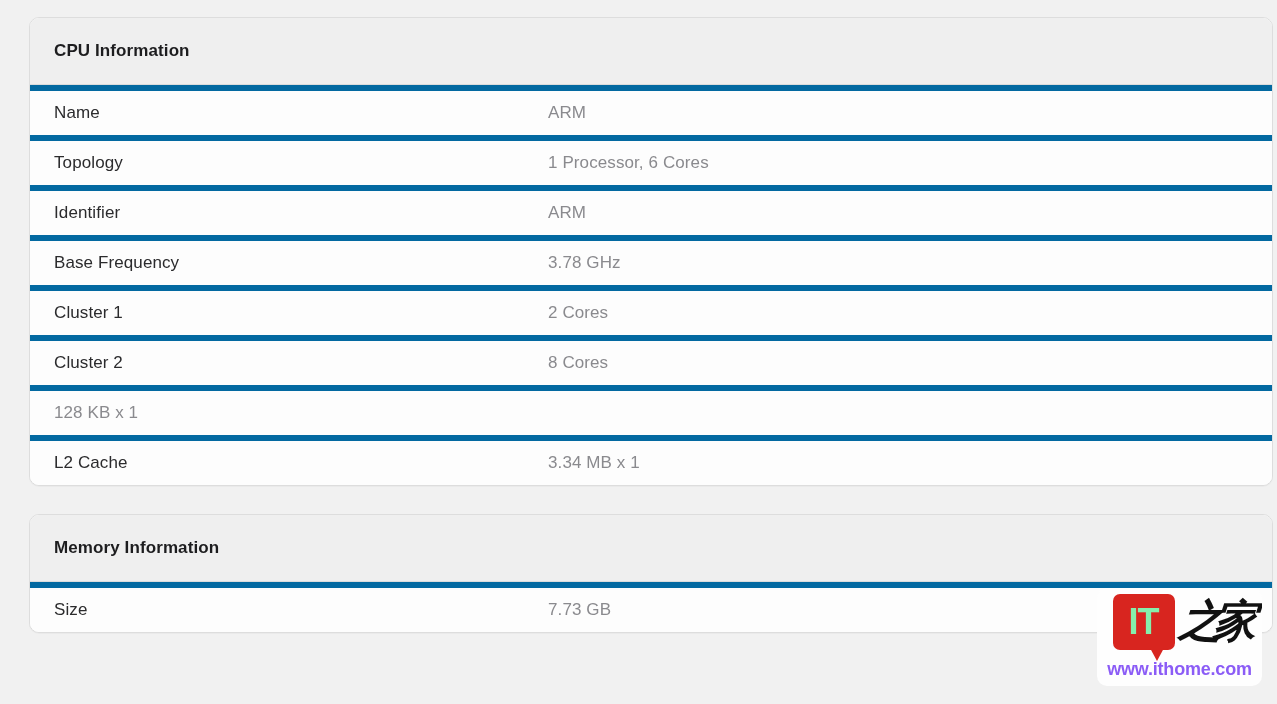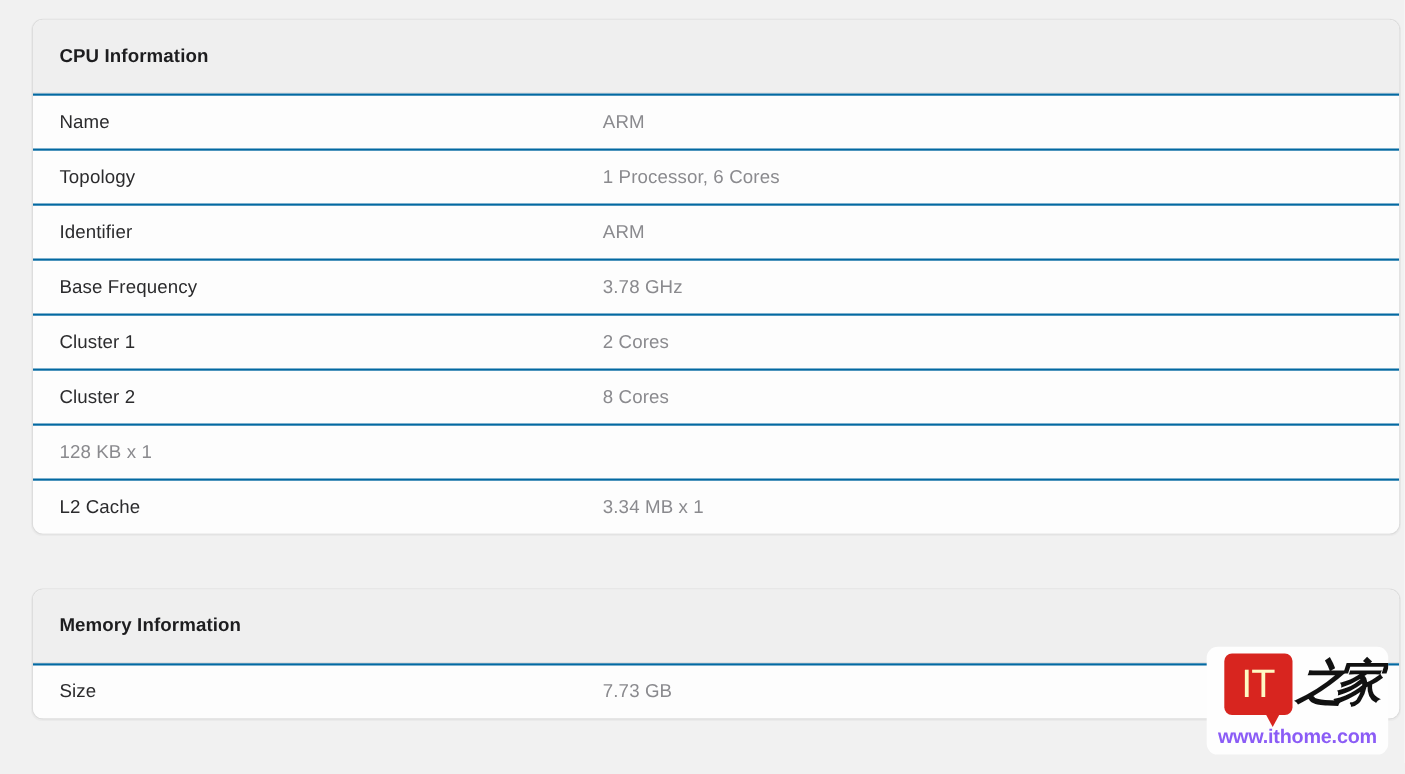--- a/index.html
+++ b/index.html
@@ -29,21 +29,21 @@
 
   .card {
     background: #fdfdfd;
     border: 1px solid #dddddd;
     border-radius: 10px;
     overflow: hidden;
     box-shadow: 0 1px 1px rgba(0,0,0,0.03);
   }
 
   .card + .card {
-    margin-top: 49px;
+    margin-top: 28px;
   }
 
   .card-header {
     height: 67px;
     background: #efefef;
     border-bottom: 1px solid #dcdcdc;
     display: flex;
     align-items: center;
     padding: 0 24px;
     box-sizing: border-box;
@@ -55,21 +55,21 @@
     color: #1d1d1f;
     letter-spacing: 0.1px;
   }
 
   .row {
     height: 50px;
     display: flex;
     align-items: center;
     padding: 0 24px;
     box-sizing: border-box;
-    border-top: 2px solid #0369a1;
+    border-top: 6px solid #0369a1;
     background: #fdfdfd;
   }
 
   .row:first-of-type {
     border-top: none;
   }
 
   .row-label {
     width: 494px;
     flex: none;
@@ -117,23 +117,23 @@
     height: 56px;
     background: #d8251f;
     border-radius: 7px;
     display: flex;
     align-items: center;
     justify-content: center;
     flex: none;
   }
 
   .wm-bubble-text {
-    color: #fef9c3;
+    color: #86efac;
     font-size: 36px;
-    font-weight: normal;
+    font-weight: bold;
     line-height: 1;
     letter-spacing: -1px;
     font-family: "Liberation Sans", sans-serif;
   }
 
   .wm-bubble-tail {
     position: absolute;
     right: 11px;
     bottom: -11px;
     width: 0;

